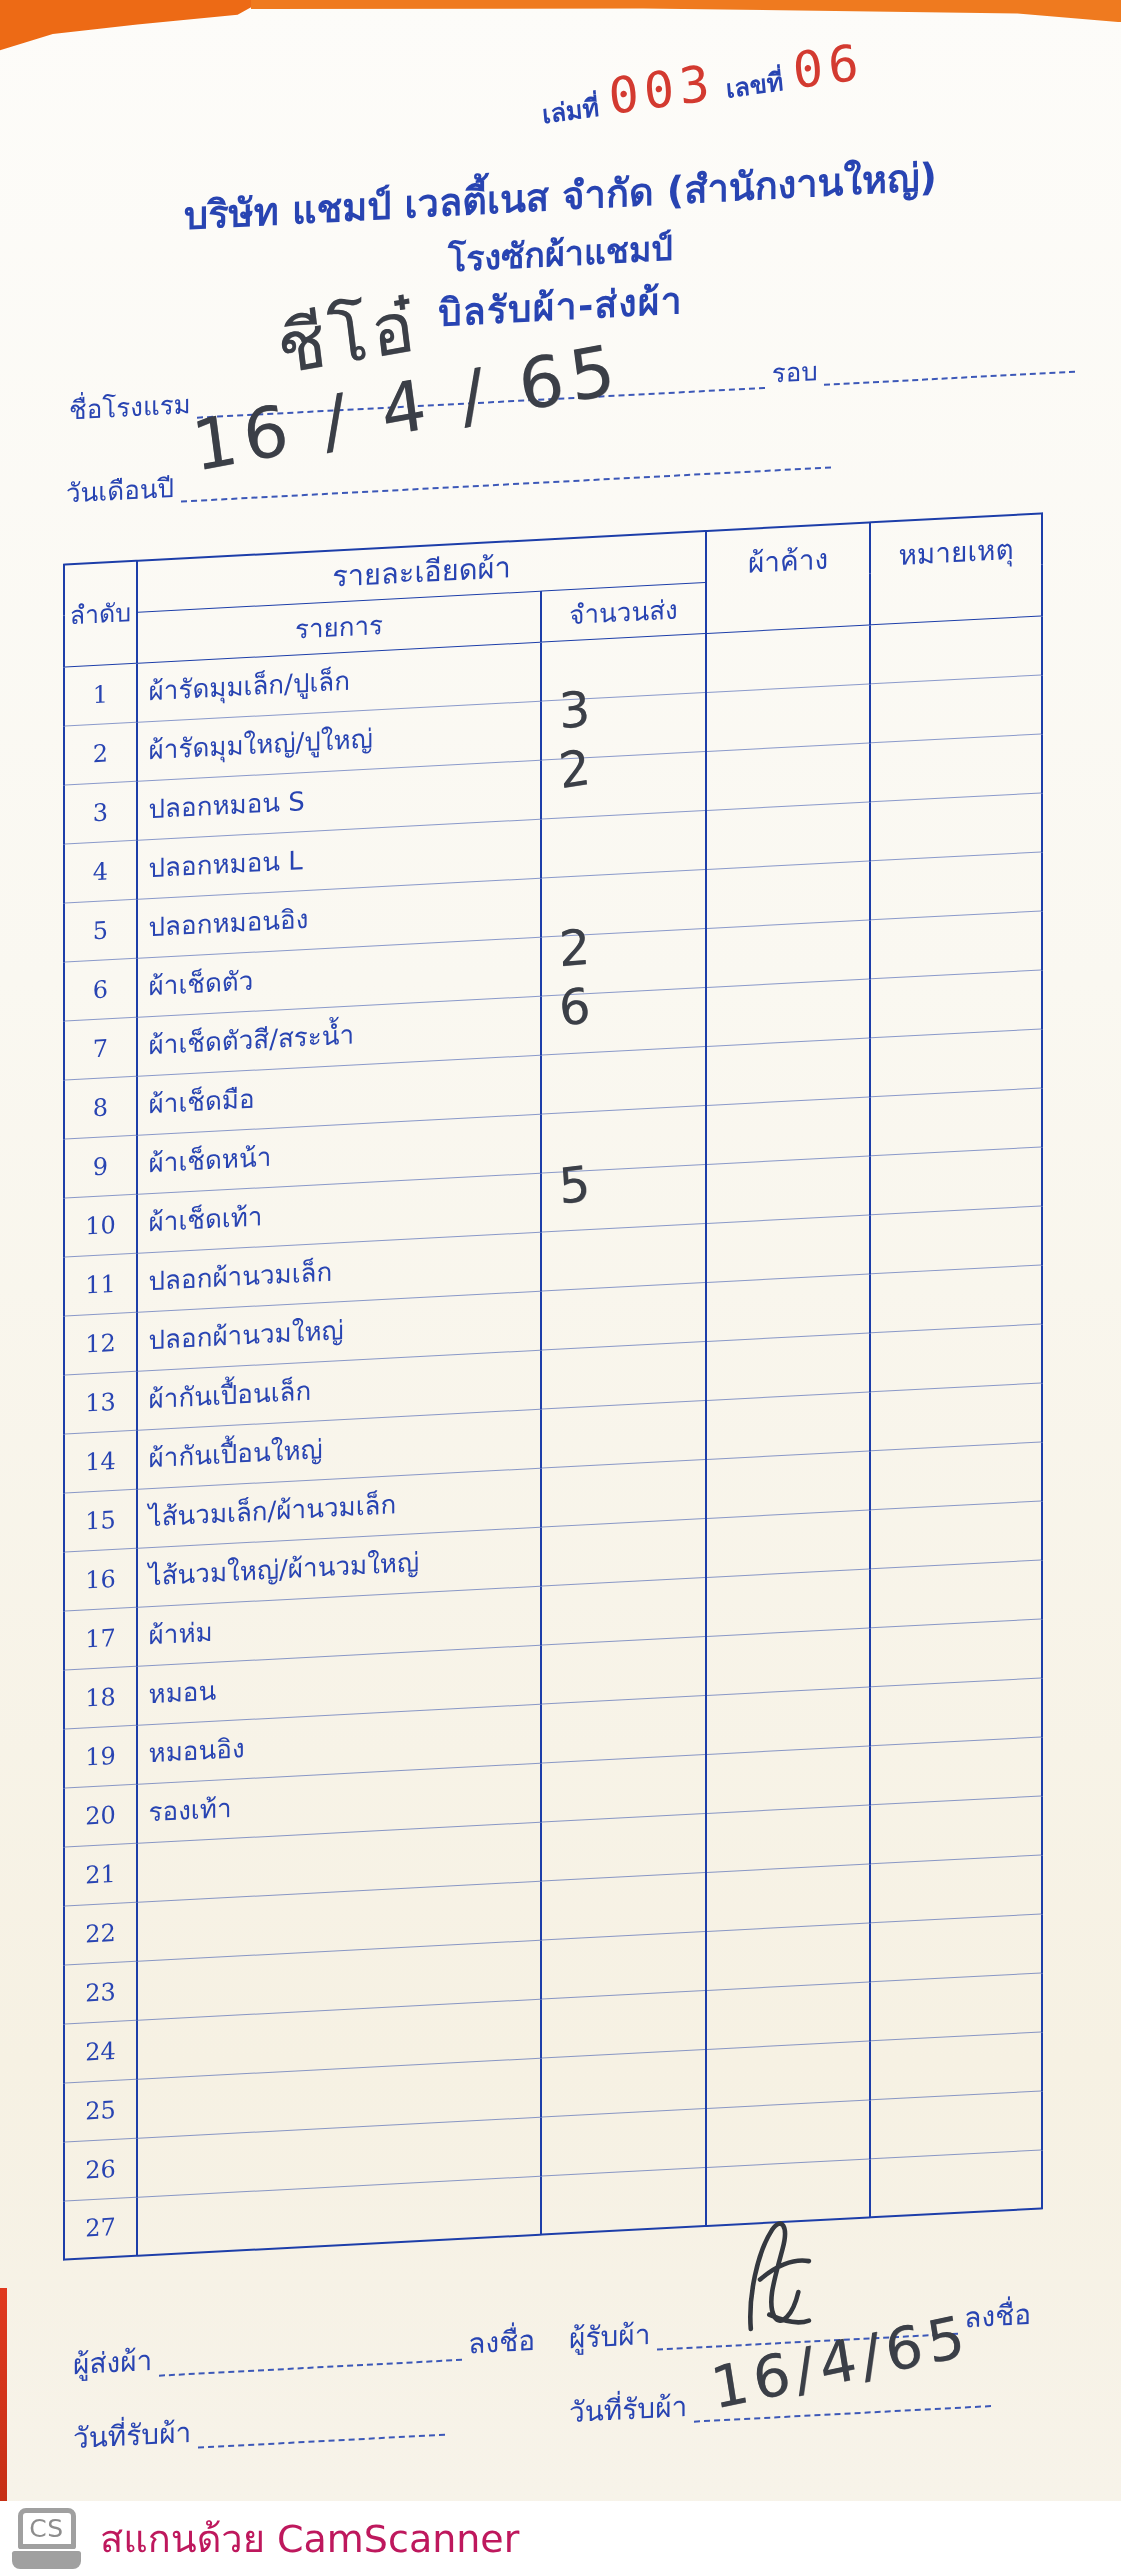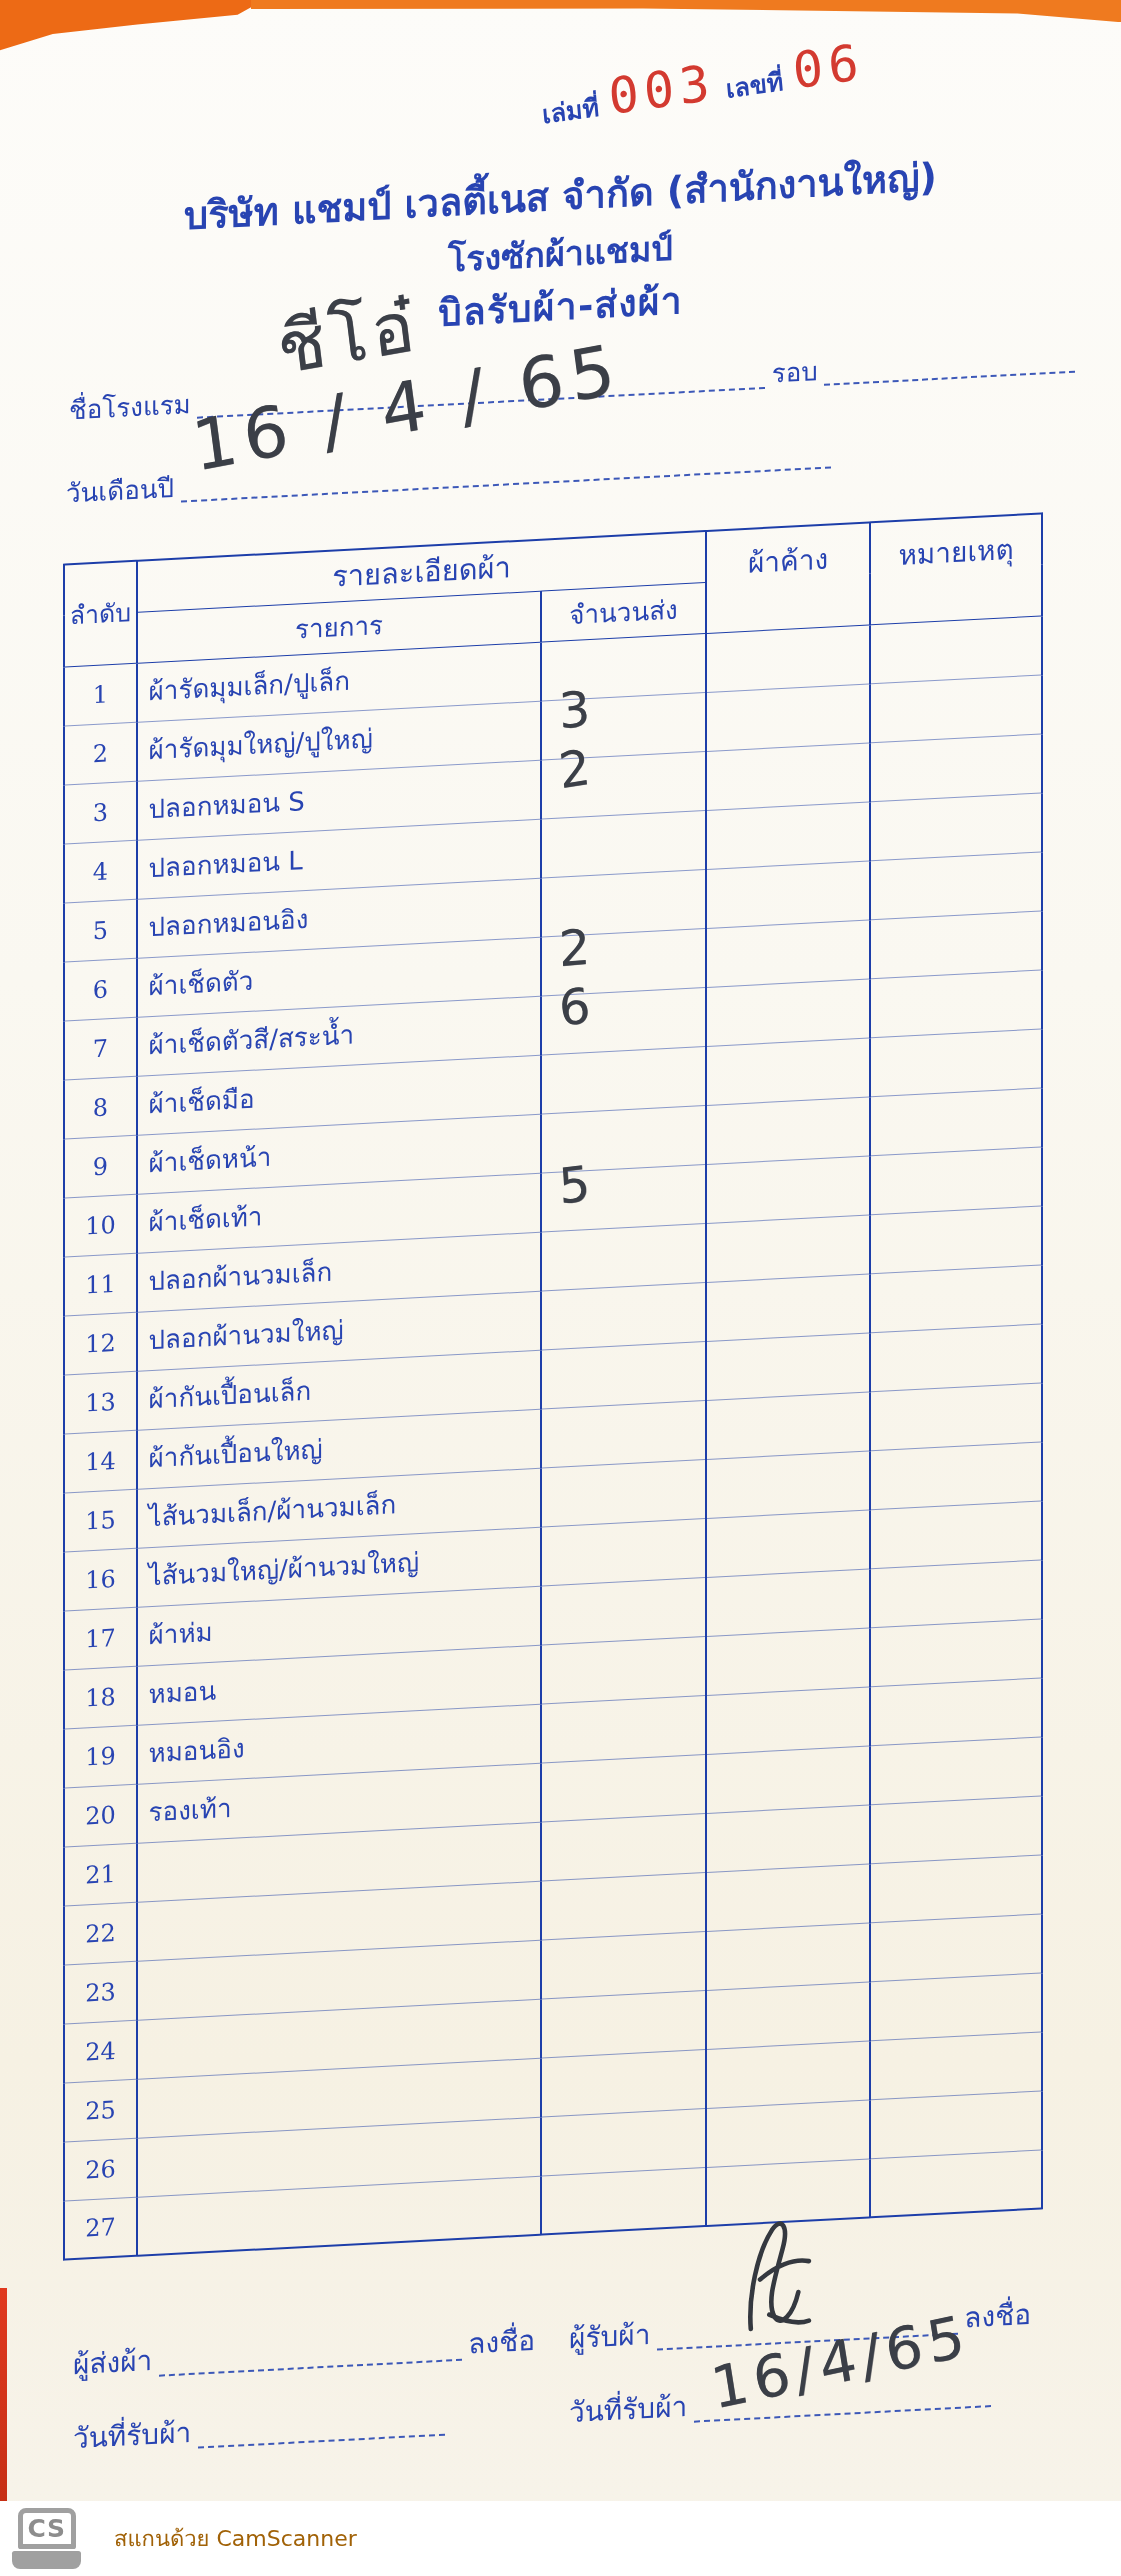--- a/index.html
+++ b/index.html
@@ -68,23 +68,23 @@
   
   .sig{display:flex;align-items:flex-end;color:var(--blue);font-size:28px;}
   .sig-left-a{left:73px;top:2346px;width:462px;}
   .sig-right-a{left:569px;top:2346px;width:462px;}
   .sig-left-b{left:73px;top:2420px;width:379px;}
   .sig-right-b{left:569px;top:2420px;width:429px;}
   .sig-svg{left:731px;top:2256px;}
   
   .cs-bar{position:absolute;left:0;top:2501px;width:1121px;height:75px;background:#ffffff;display:flex;align-items:center;padding-left:12px;}
   .cs-logo-wrap{display:flex;flex-direction:column;align-items:center;}
-  .cs-logo{width:58px;height:41px;border:5.3px solid #a0a0a0;border-radius:8px 8px 2.6px 2.6px;display:flex;align-items:center;justify-content:center;font-size:25px;font-weight:700;color:#8d8d8d;letter-spacing:0.7px;background:#fff;}
+  .cs-logo{width:58px;height:41px;border:5.3px solid #a0a0a0;border-radius:8px 8px 2.6px 2.6px;display:flex;align-items:center;justify-content:center;font-size:25px;font-weight:400;color:#8d8d8d;letter-spacing:0.7px;background:#fff;}
   .cs-base{width:69px;height:18.5px;background:#a0a0a0;border-radius:2.6px 2.6px 8px 8px;margin-top:2px;}
-  .cs-text{margin-left:33px;font-size:22px;color:#a16207;}
+  .cs-text{margin-left:19px;font-size:38px;color:#be185d;}
 </style>
 </head>
 <body>
 
 <div class="stage">
   <div class="sheet"></div>
   <div class="orange-blob"></div>
   <div class="orange-strip"></div>
   <div class="red-strip"></div>
 

